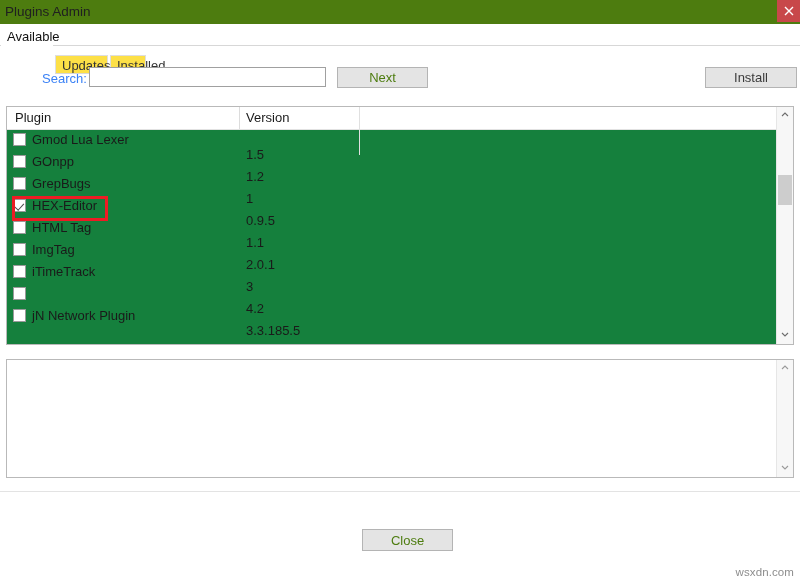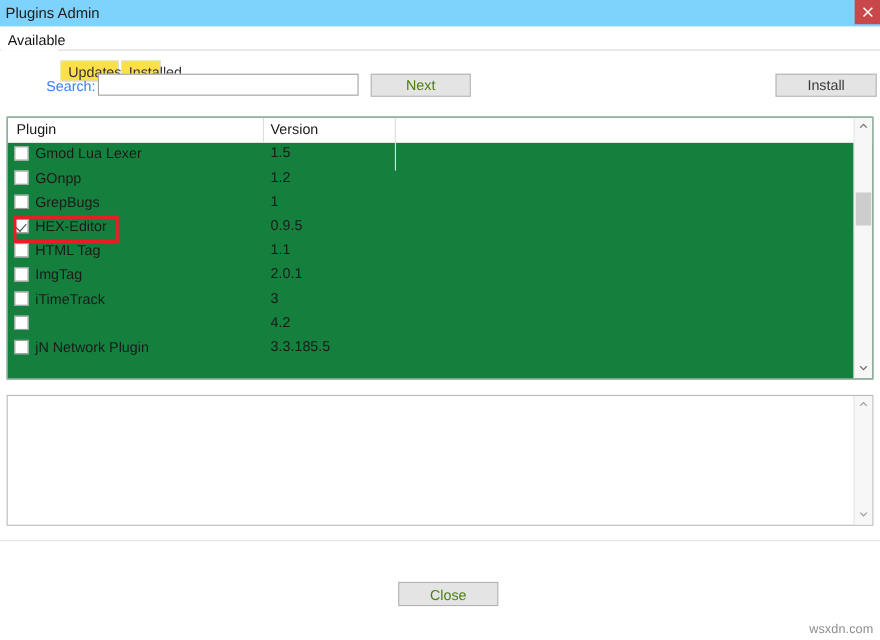--- a/index.html
+++ b/index.html
@@ -16,21 +16,21 @@
     position: relative;
     overflow: hidden;
     -webkit-font-smoothing: antialiased;
   }
 
   
   .titlebar {
     position: absolute;
     left: 0; top: 0;
     width: 800px; height: 24px;
-    background: #7dd3fc;
+    background: #4d7c0f;
   }
   .titlebar-text {
     position: absolute;
     left: 5px; top: 4px;
     font-size: 13.5px;
     color: #202020;
     white-space: nowrap;
   }
   .close-btn {
     position: absolute;
@@ -193,21 +193,21 @@
   }
   .row-name {
     position: absolute;
     left: 25px; top: 3px;
     font-size: 13px;
     color: #1a1a1a;
     white-space: nowrap;
   }
   .row-version {
     position: absolute;
-    left: 239px; top: 2px;
+    left: 239px; top: 18px;
     font-size: 13px;
     color: #1a1a1a;
     white-space: nowrap;
   }
 
   
   .vscroll {
     position: absolute;
     top: 0;
     width: 17px;

